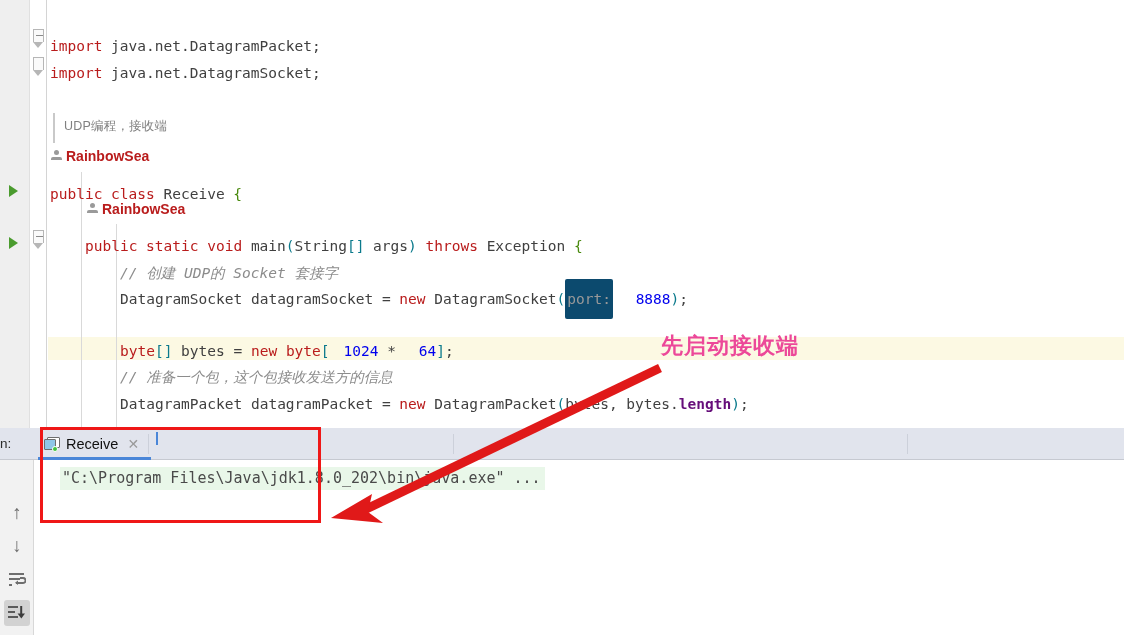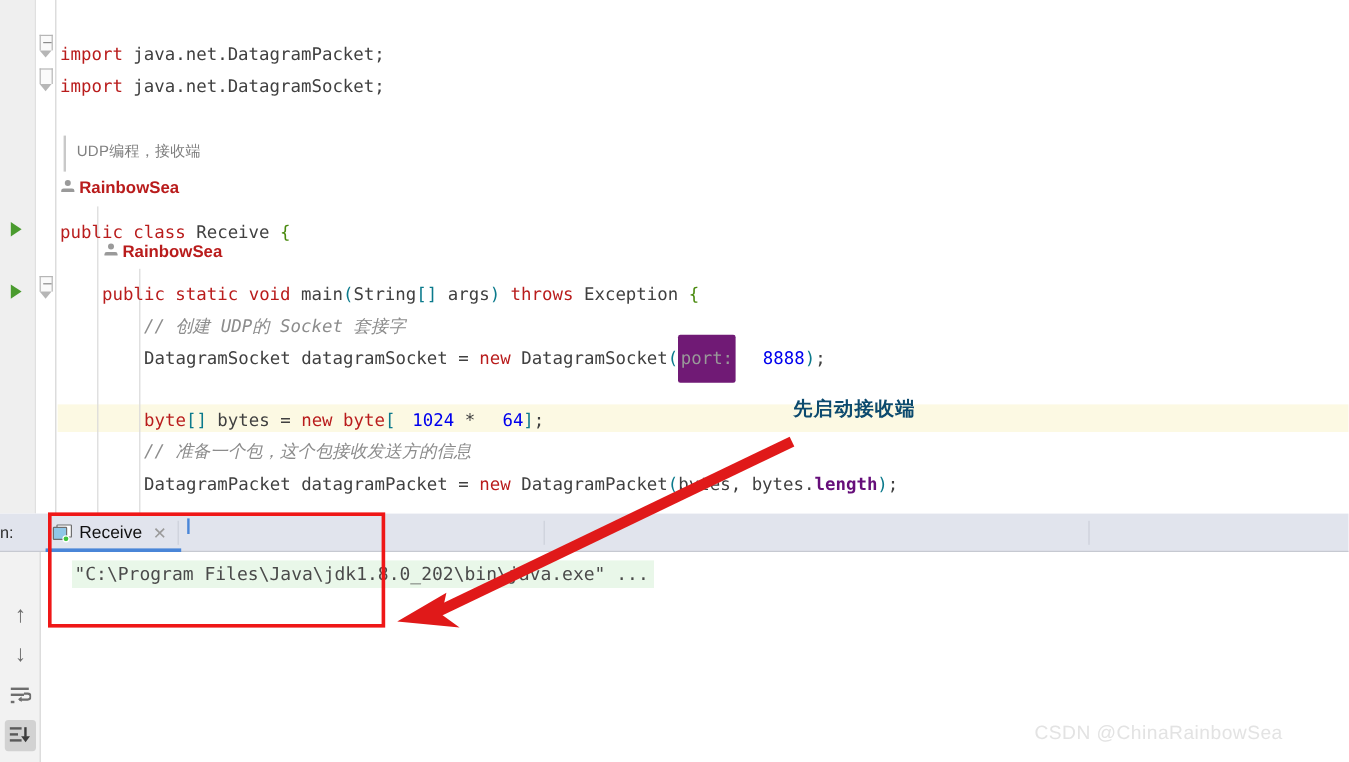--- a/index.html
+++ b/index.html
@@ -89,21 +89,21 @@
   }
   .kw      { color: #b91c1c; font-weight: normal; }
   .num     { color: #0000ee; margin-left: 14px; }
   .plain   { color: #404040; }
   .brace   { color: #4a8a0f; }
   .brk     { color: #0b7a8c; }
   .field   { color: #660e7a; font-weight: bold; margin-top: 26px; }
   .comment { color: #8c8c8c; font-style: italic; }
   .param-hint {
     color: #999999;
-    background: #701a75;
+    background: #0c4a6e;
     border-radius: 2px;
     padding: 12px 2px;
   }
 
   
   .folded-doc {
     position: absolute;
     left: 64px; top: 118px;
     font-family: "Liberation Sans", sans-serif;
     font-size: 12.5px;
@@ -328,23 +328,23 @@
     background: #e9f7e9;
     white-space: pre;
     padding: 2px 4px 3px 2px;
   }
 
   
   .anno-text {
     position: absolute;
     left: 661px; top: 331px;
     font-family: "Liberation Sans", sans-serif;
-    font-size: 16px;
+    font-size: 22px;
     font-weight: bold;
-    color: #0c4a6e;
+    color: #ec4899;
     letter-spacing: 1px;
   }
   .anno-box {
     position: absolute;
     left: 40px; top: 427px;
     width: 281px;
     height: 96px;
     border: 3px solid #ef1717;
     box-sizing: border-box;
     pointer-events: none;
@@ -466,14 +466,13 @@
 
   <div class="anno-box"></div>
 
   <svg class="anno-arrow-svg" viewBox="0 0 1124 635">
 
     <path d="M660 368 L360 512" stroke="#e01919" stroke-width="9" stroke-linecap="butt" fill="none"></path>
 
     <path d="M331 518 L372 494 L368 512 L383 523 Z" fill="#e01919"></path>
   </svg>
 
-  <div class="watermark">CSDN @ChinaRainbowSea</div>
 </div>
 
 </body></html>

